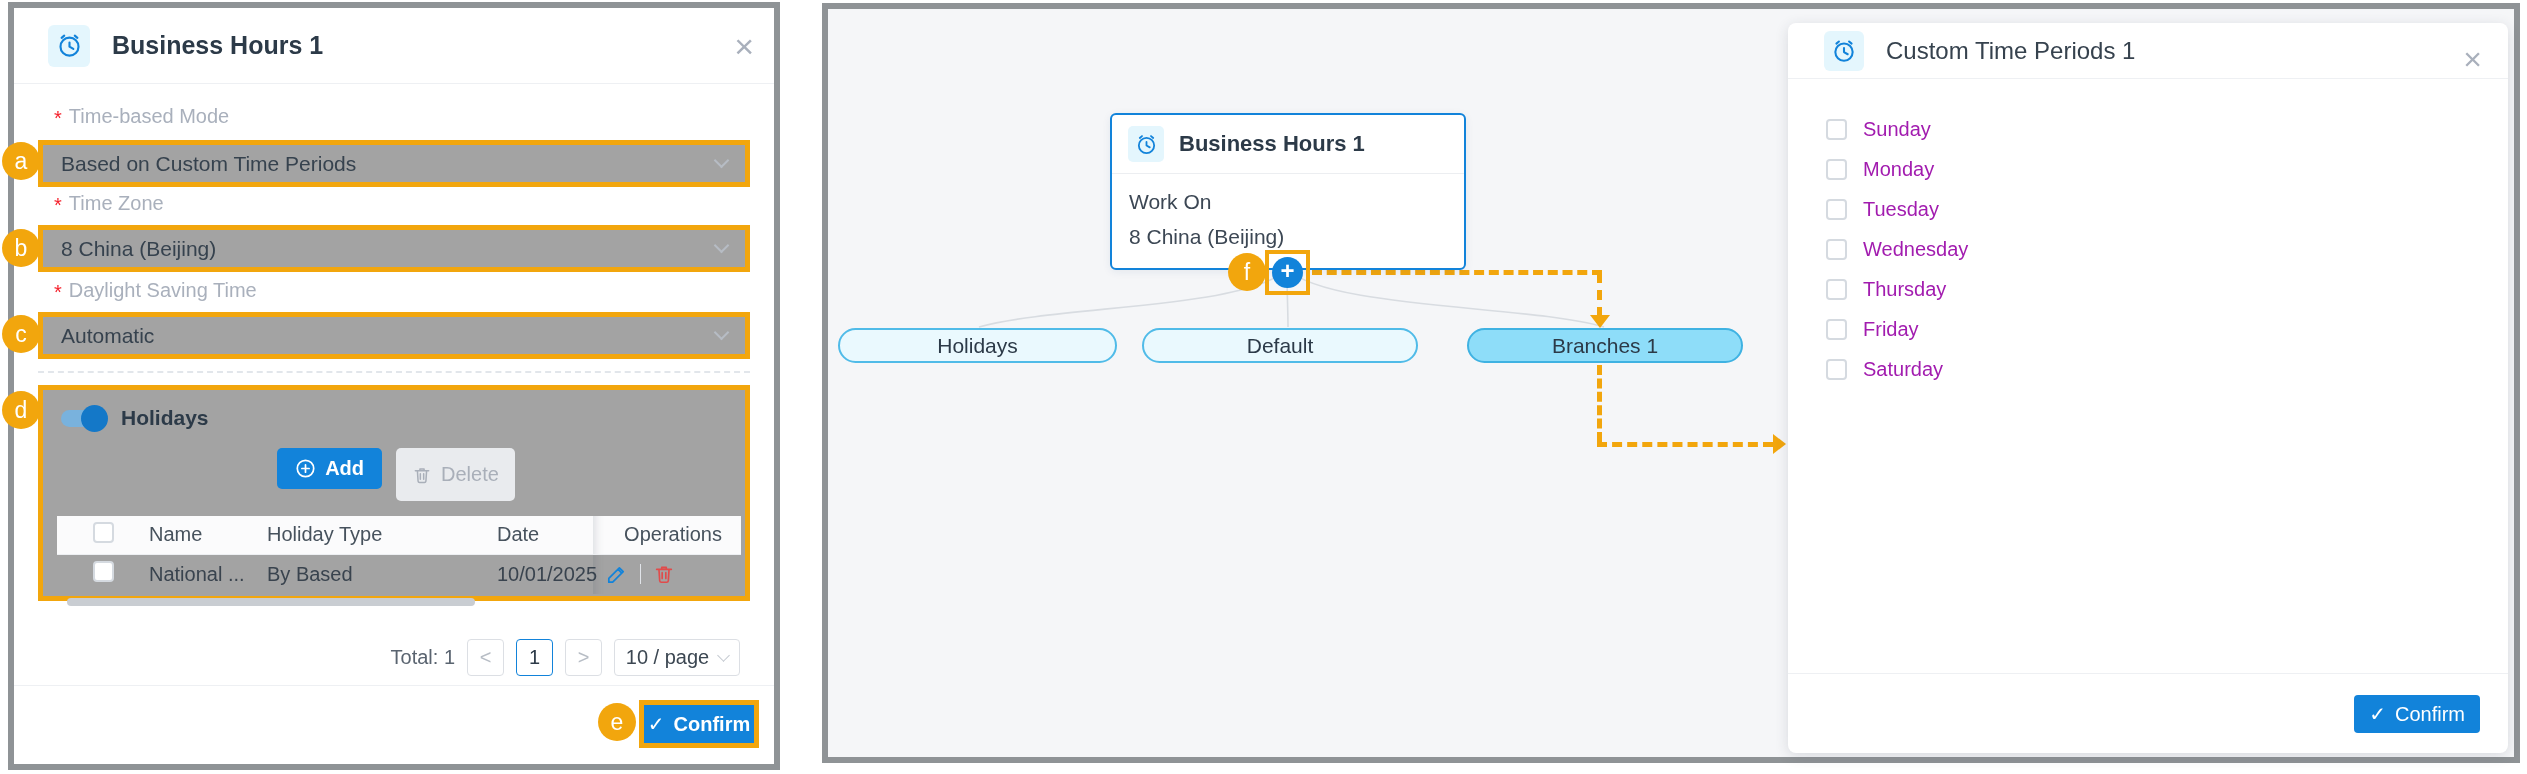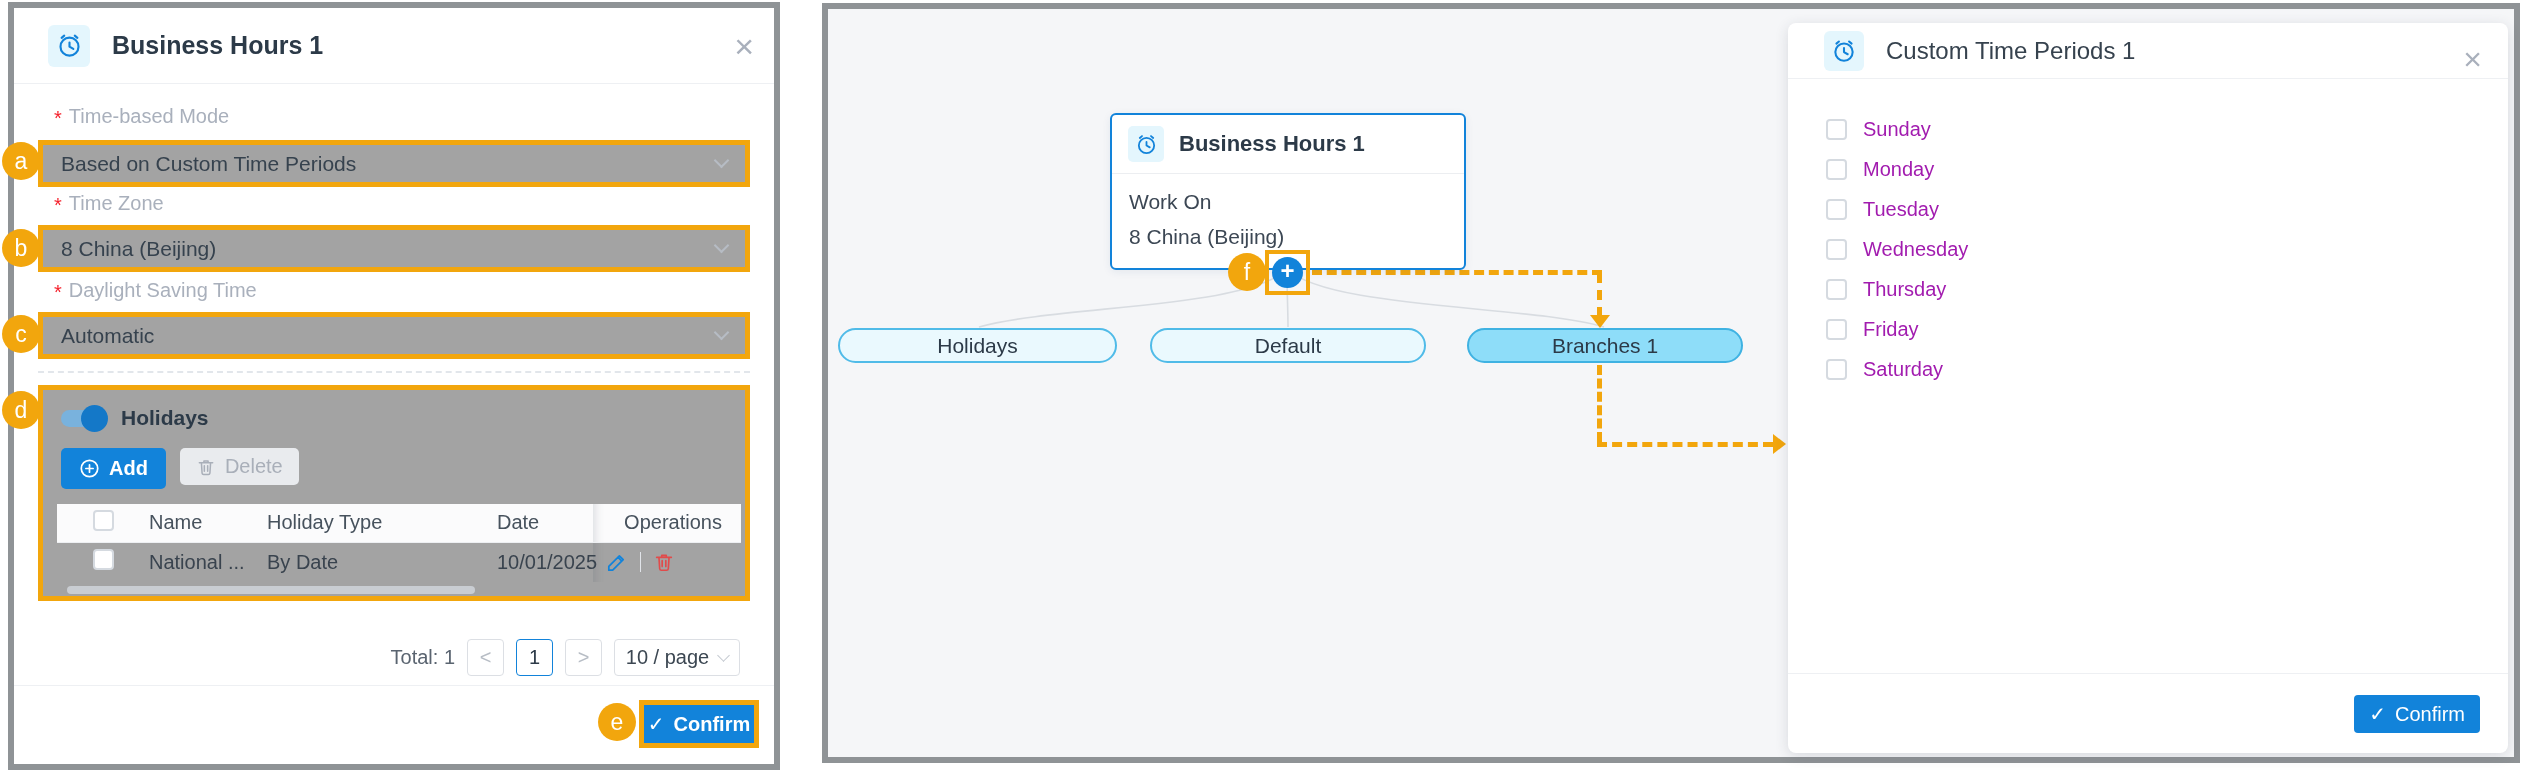--- a/index.html
+++ b/index.html
@@ -43,23 +43,23 @@
     border-top:2px dashed #E2E6EB; }
 
   
   #holidays-box { top:377px; left:24px; width:712px; height:216px; padding:12px 14px; }
   #toggle-row { display:flex; align-items:center; gap:16px; margin:4px 0 0 4px; }
   .toggle { position:relative; width:44px; height:17px; background:#79B2DD;
     border-radius:9px; cursor:pointer; }
   .toggle::after { content:""; position:absolute; right:-3px; top:-5px; width:27px;
     height:27px; border-radius:50%; background:#1478C8; }
   #toggle-label { font-size:21px; font-weight:700; color:#2C3A48; }
-  #hb-buttons { display:flex; gap:14px; margin:18px 0 0 4px; }
+  #hb-buttons { display:flex; gap:14px; margin:18px 0 0 4px;justify-content:center; }
   #add-btn { height:41px; padding:0 18px; font-size:20px; font-weight:700; }
-  #delete-btn { height:37px; padding:0 16px; background:#E9EBEE; color:#A9AFB9;
+  #delete-btn { height:53px; padding:0 16px; background:#E9EBEE; color:#A9AFB9;
     border:none; border-radius:5px; font-size:20px; display:flex; align-items:center;
     gap:9px; font-family:inherit; }
   table.h-table { margin-top:15px; width:684px; border-collapse:collapse;
     table-layout:fixed; font-size:20px; }
   table.h-table col.c-cb{width:92px} table.h-table col.c-name{width:118px}
   table.h-table col.c-type{width:230px} table.h-table col.c-date{width:96px}
   table.h-table col.c-ops{width:148px}
   table.h-table thead td { background:#FBFBFC; border-bottom:1px solid #EDEFF2;
     color:#47525D; height:38px; }
   table.h-table tbody td { height:40px; color:#39434E; }
@@ -105,21 +105,21 @@
     z-index:6; }
   #plus-btn { width:31px; height:31px; border-radius:50%; background:#1283DA;
     color:#fff; font-size:24px; font-weight:700; display:flex; align-items:center;
     justify-content:center; cursor:pointer; line-height:0; padding-bottom:3px; }
 
   .pill { position:absolute; top:319px; height:35px; border-radius:18px;
     display:flex; align-items:center; justify-content:center; font-size:21px;
     color:#2C3A48; background:#EAF9FE; border:2px solid #50BBE8; cursor:pointer;
     z-index:4; }
   #pill-holidays { left:10px;  width:279px; }
-  #pill-default  { left:322px; width:276px; }
+  #pill-default  { left:314px; width:276px; }
   #pill-branches { left:639px; width:276px; background:#8EDDF9; border-color:#3FB2E2; }
 
   .dash-h { position:absolute; border-top:5px dashed #F2A60D; z-index:3; }
   .dash-v { position:absolute; border-left:5px dashed #F2A60D; z-index:3; }
   .arrow-down { position:absolute; width:0; height:0; border-left:10px solid transparent;
     border-right:10px solid transparent; border-top:13px solid #F2A60D; z-index:3; }
   .arrow-right { position:absolute; width:0; height:0; border-top:10px solid transparent;
     border-bottom:10px solid transparent; border-left:13px solid #F2A60D; z-index:3; }
 
   
@@ -226,21 +226,21 @@
           <td>Name</td>
           <td>Holiday Type</td>
           <td>Date</td>
           <td class="ops-cell">Operations</td>
         </tr>
       </thead>
       <tbody>
         <tr>
           <td style="text-align:center"><span class="cb"></span></td>
           <td>National ...</td>
-          <td>By Date</td>
+          <td>By Based</td>
           <td>10/01/2025</td>
           <td class="ops-cell">
             <span class="ops-wrap">
               <svg class="stroke-ic" width="23" height="23" viewBox="0 0 24 24" stroke="#1283DA" stroke-width="1.8">
                 <path d="M4 20h4l11-11-4-4L4 16v4zM13.5 6.5l4 4"></path>
               </svg>
               <span class="ops-sep"></span>
               <svg class="stroke-ic" width="22" height="22" viewBox="0 0 24 24" stroke="#E14B4B" stroke-width="1.8">
                 <path d="M4 7h16M9.5 7V4.8h5V7M6.5 7l.8 12.4a1.8 1.8 0 0 0 1.8 1.6h5.8a1.8 1.8 0 0 0 1.8-1.6L17.5 7M10 10.5v6.5M14 10.5v6.5"></path>
               </svg>

